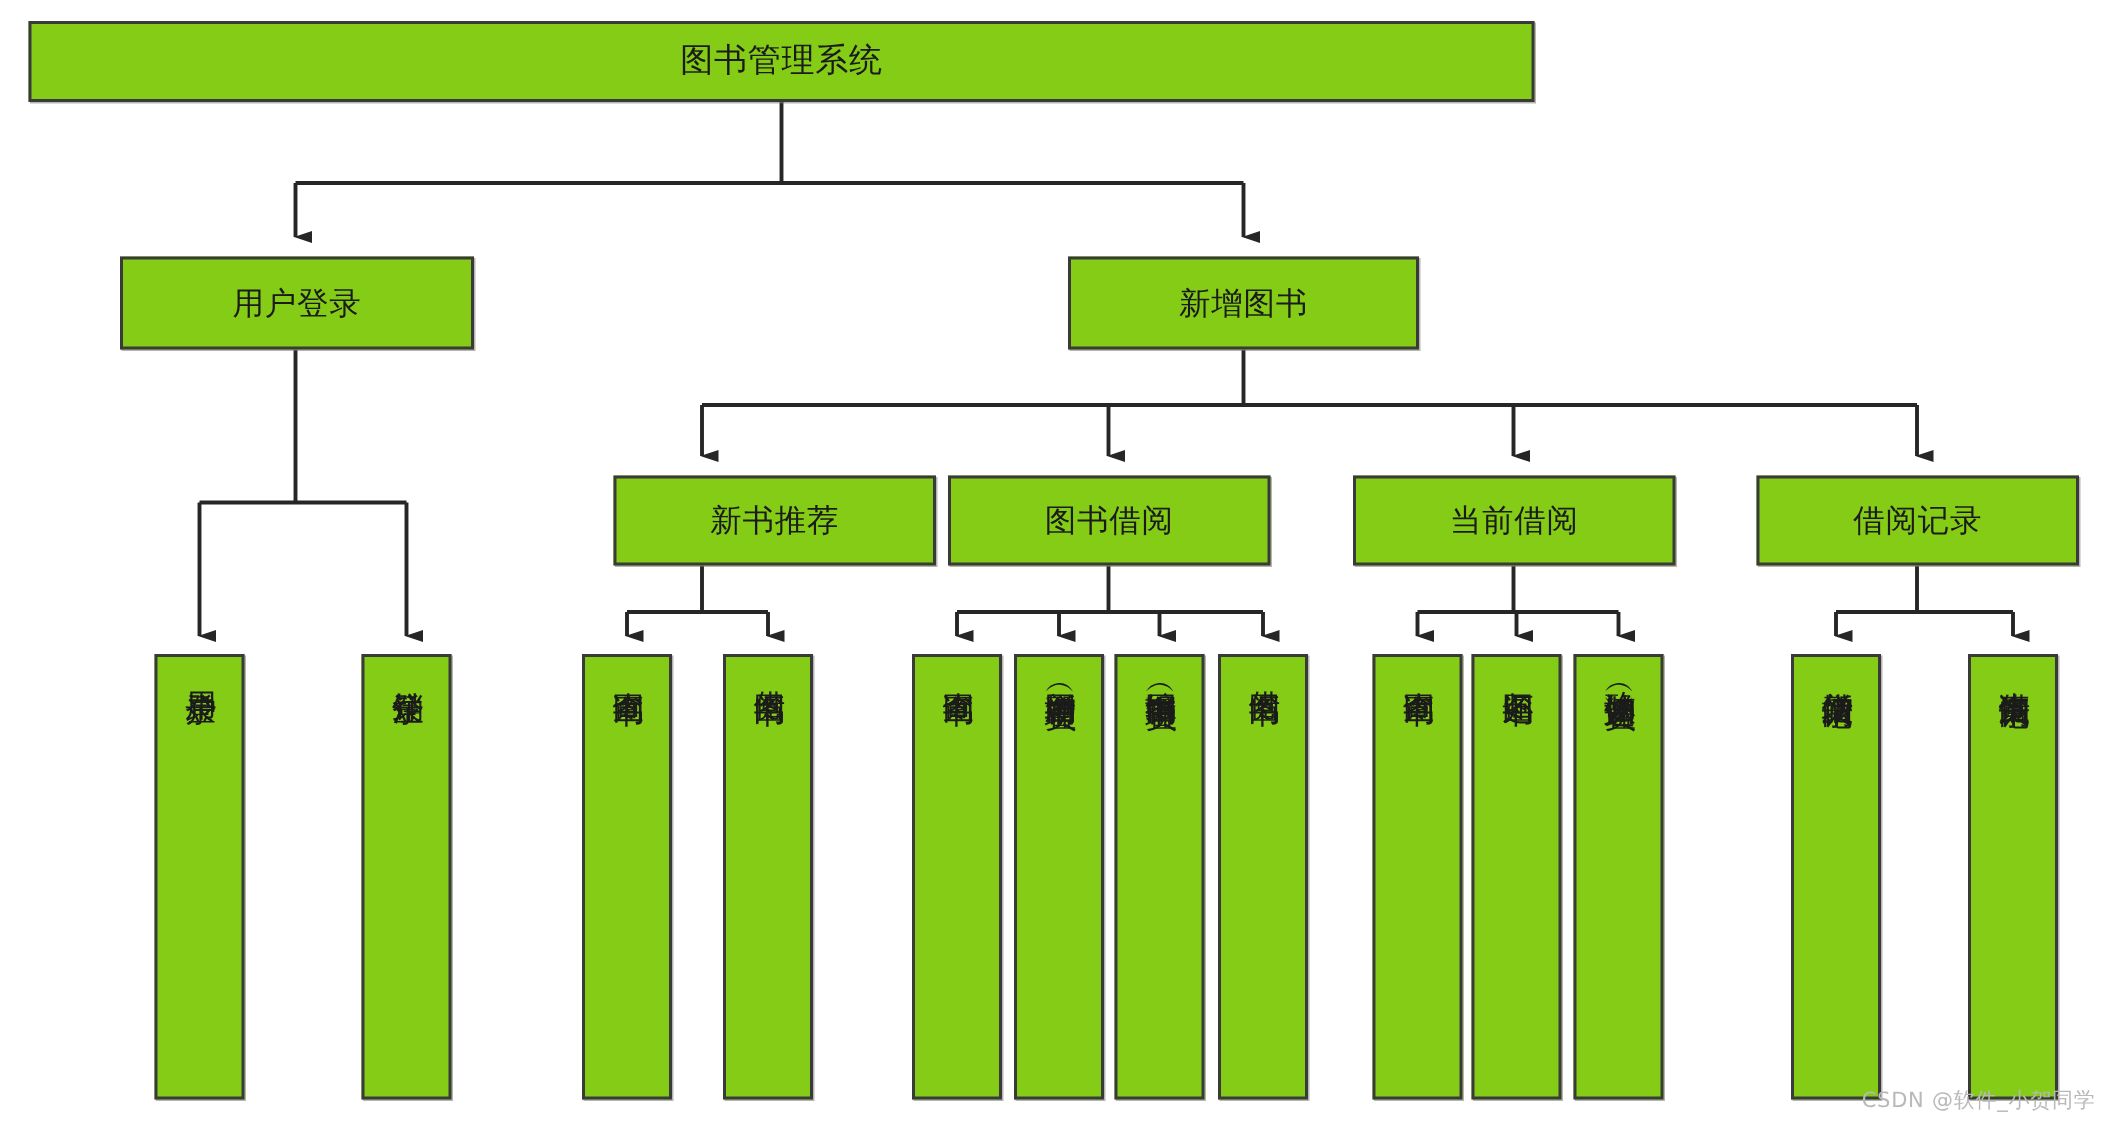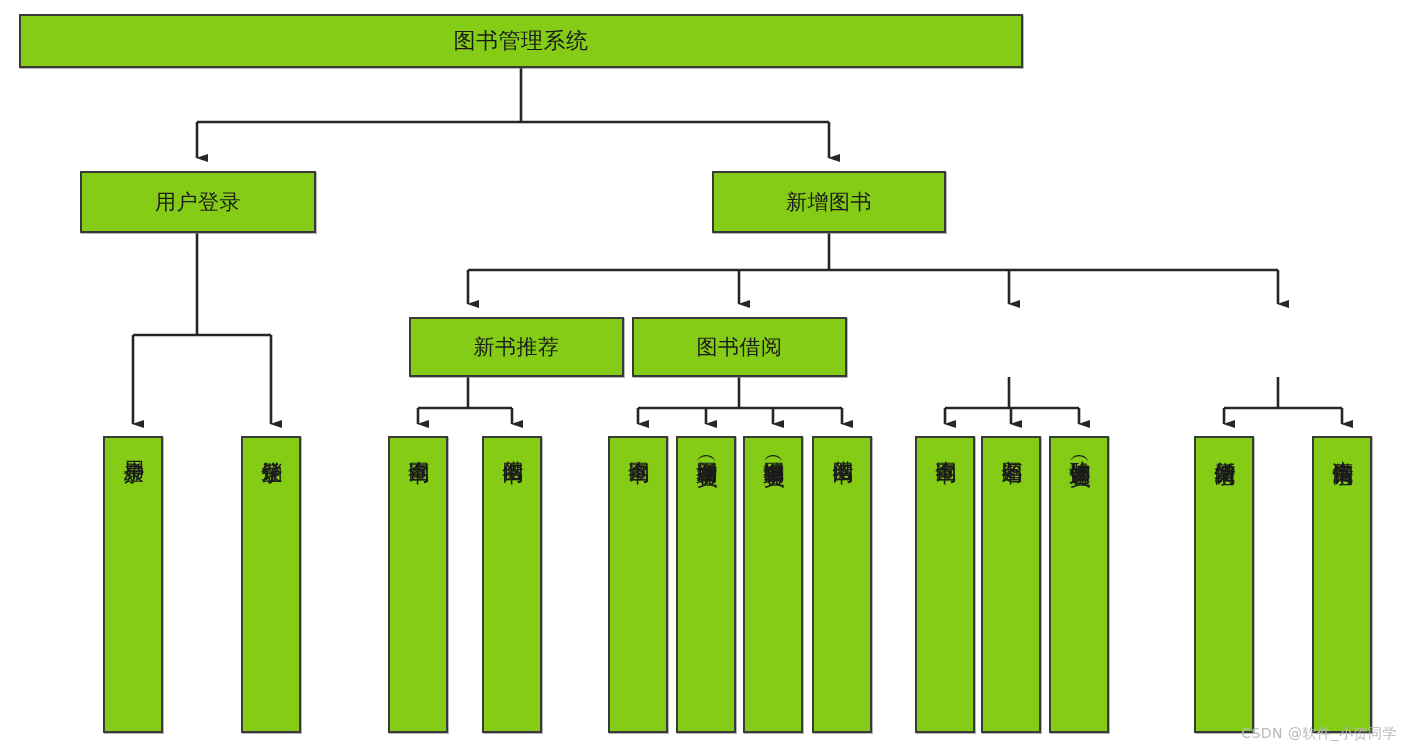--- a/index.html
+++ b/index.html
@@ -138,20 +138,26 @@
   <div class="node horiz" style="left:712px; top:171px; width:234px; height:62px;">
     <span class="cap">新增图书</span>
   </div>
 
   <div class="node horiz" style="left:361px; top:317px; width:215px; height:60px;margin-left:48px;">
     <span class="cap">新书推荐</span>
   </div>
   <div class="node horiz" style="left:632px; top:317px; width:215px; height:60px;">
     <span class="cap">图书借阅</span>
   </div>
+  <div class="node horiz" style="left:902px; top:317px; width:215px; height:60px;">
+    <span class="cap">当前借阅</span>
+  </div>
+  <div class="node horiz" style="left:1171px; top:317px; width:215px; height:60px;">
+    <span class="cap">借阅记录</span>
+  </div>
 
   <div class="node vert" style="left:103px; top:436px; width:60px; height:297px;">
     <span class="cap">用户登录</span>
   </div>
   <div class="node vert" style="left:241px; top:436px; width:60px; height:297px;">
     <span class="cap">注销登录</span>
   </div>
 
   <div class="node vert" style="left:388px; top:436px; width:60px; height:297px;">
     <span class="cap">查询图书</span>

